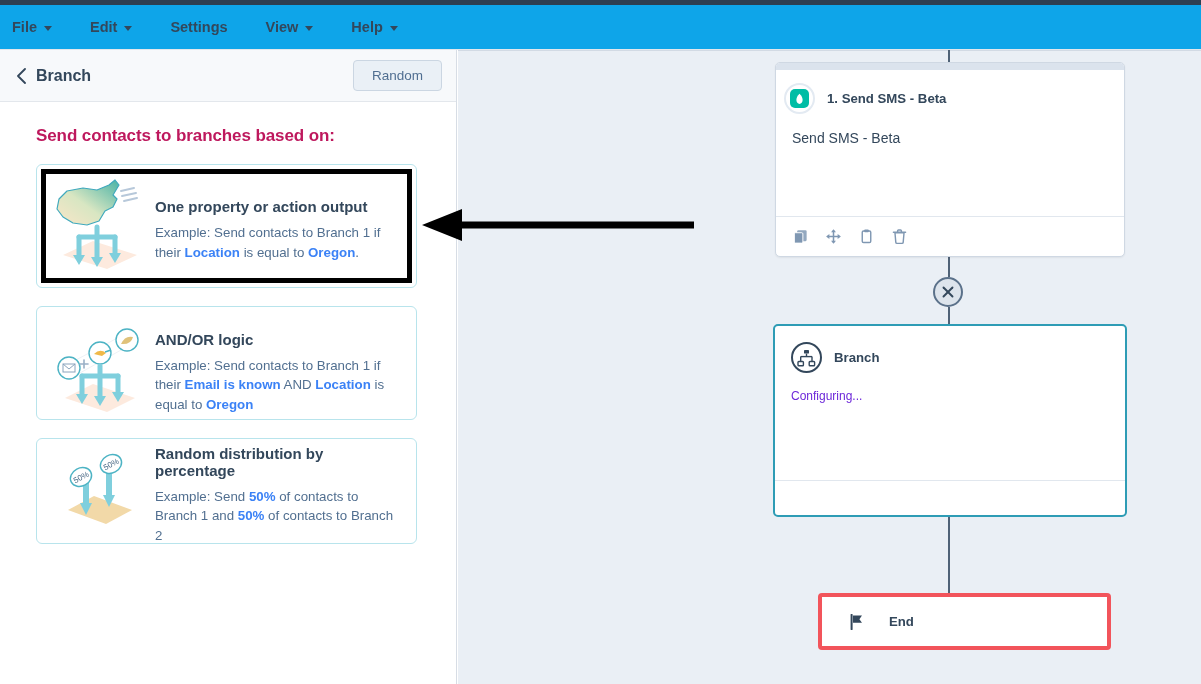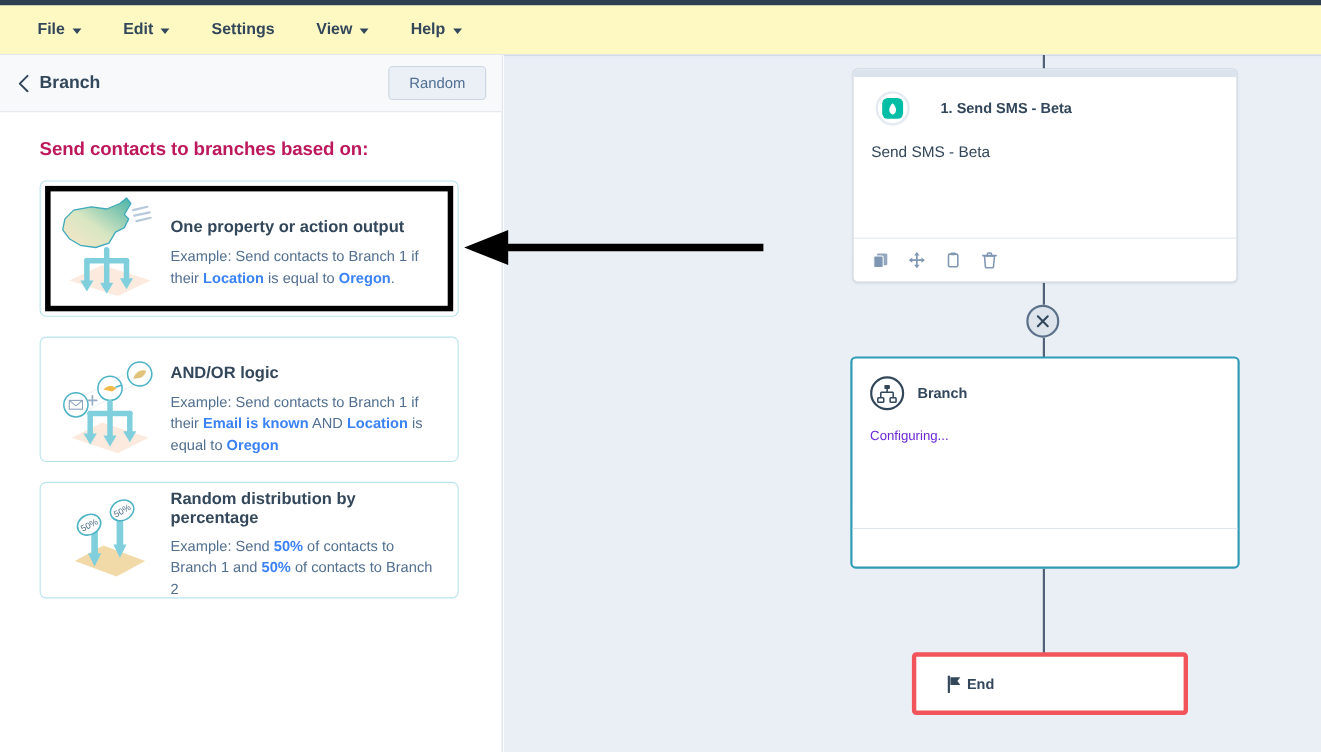--- a/index.html
+++ b/index.html
@@ -13,24 +13,23 @@
 
   
   .top-strip {
     position: absolute; left: 0; top: 0; width: 1201px; height: 5px;
     background: #2e3f50;
   }
 
   
   .menubar {
     position: absolute; left: 0; top: 5px; width: 1201px; height: 45px;
-    background: #fef9c3;
+    background: #0ea5e9;
     border-bottom: 1px solid #e3e7ec;
     display: flex; align-items: center;
-    padding-left: 22px;
   }
   .menu-item {
     display: flex; align-items: center; gap: 7px;
     padding: 6px 12px; margin-right: 14px;
     font-size: 14.5px; font-weight: 700; color: #33475b;
     cursor: default; border-radius: 3px;
   }
   .chev {
     width: 0; height: 0; position: relative; top: 1px;
     border-left: 4.5px solid transparent;
@@ -139,22 +138,22 @@
   #node-sms {
     left: 317px; top: 12px; width: 350px; height: 195px;
     border: 1px solid #cfd8e3;
     box-shadow: 0 1px 2px rgba(0,0,0,0.06);
   }
   .node-cap {
     height: 7px; background: #dbe3ed;
     border-radius: 4px 4px 0 0;
   }
   .node-head {
-    display: flex; align-items: center; gap: 28px;
-    padding: 13px 0 0 20px;
+    display: flex; align-items: center; gap: 12px;
+    padding: 13px 0 0 8px;
   }
   .node-title {
     font-size: 13.2px; font-weight: 700; color: #33475b;
   }
   .node-body {
     padding: 16px 0 0 16px;
     font-size: 14px; color: #33475b;
   }
   .node-footer {
     position: absolute; left: 0; right: 0; bottom: 0; height: 40px;
@@ -197,24 +196,24 @@
   .branch-body {
     padding: 16px 0 0 16px; font-size: 12px; color: #6d28d9;
   }
   .branch-footer {
     position: absolute; left: 0; right: 0; bottom: 0; height: 35px;
     border-top: 1px solid #e1e7ee;
   }
 
   
   #node-end {
-    left: 371px; top: 543px; width: 251px; height: 57px;
+    left: 360px; top: 543px; width: 293px; height: 57px;
     border: 4px solid #f2545b;
     border-radius: 4px;
-    display: flex; align-items: center; padding-left: 28px; gap: 4px;
+    display: flex; align-items: center; padding-left: 28px; gap: 25px;
   }
   .end-label { font-size: 13.2px; font-weight: 700; color: #33475b; }
 
   
   .arrow-annot { position: absolute; left: 418px; top: 208px; pointer-events: none; }
 </style>
 </head>
 <body>
 
 <div class="app">

